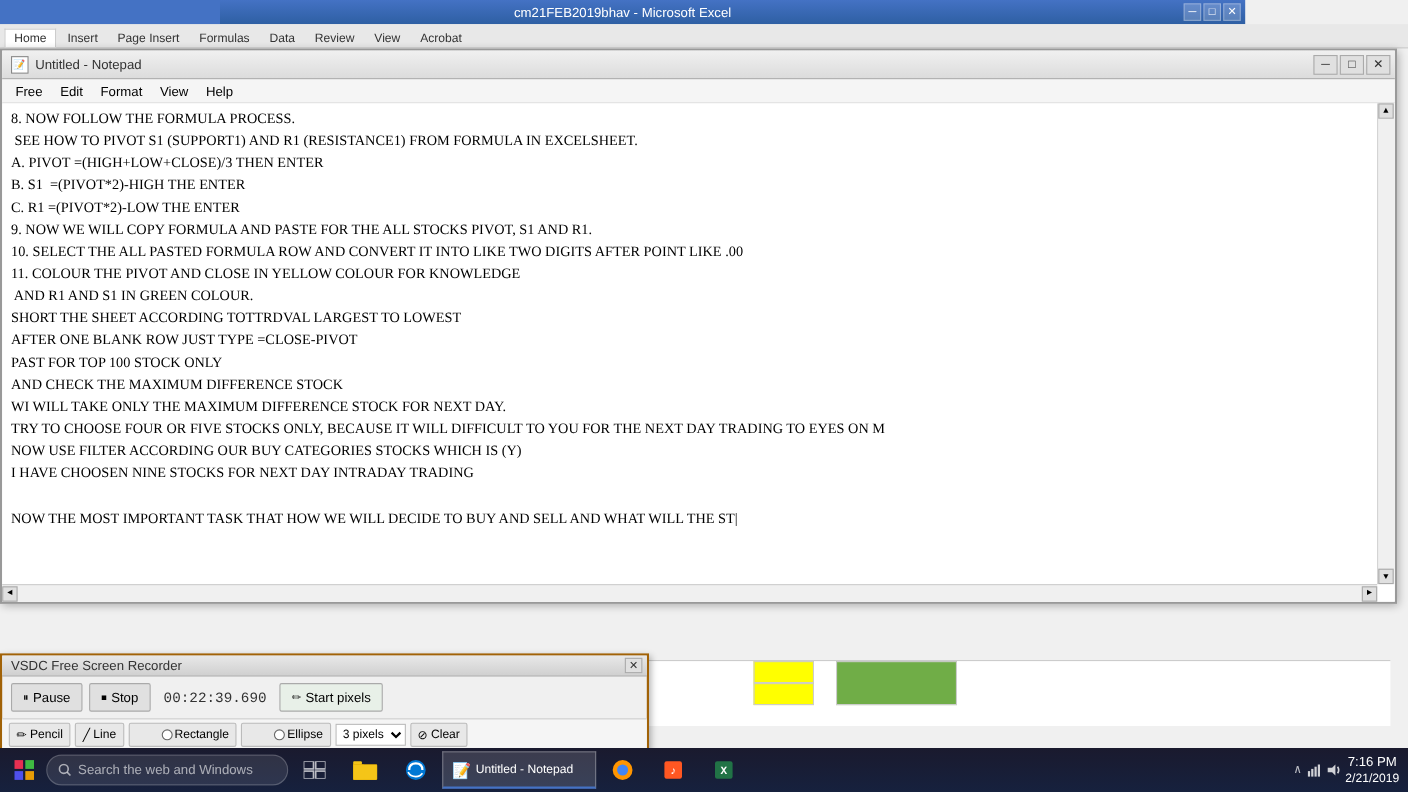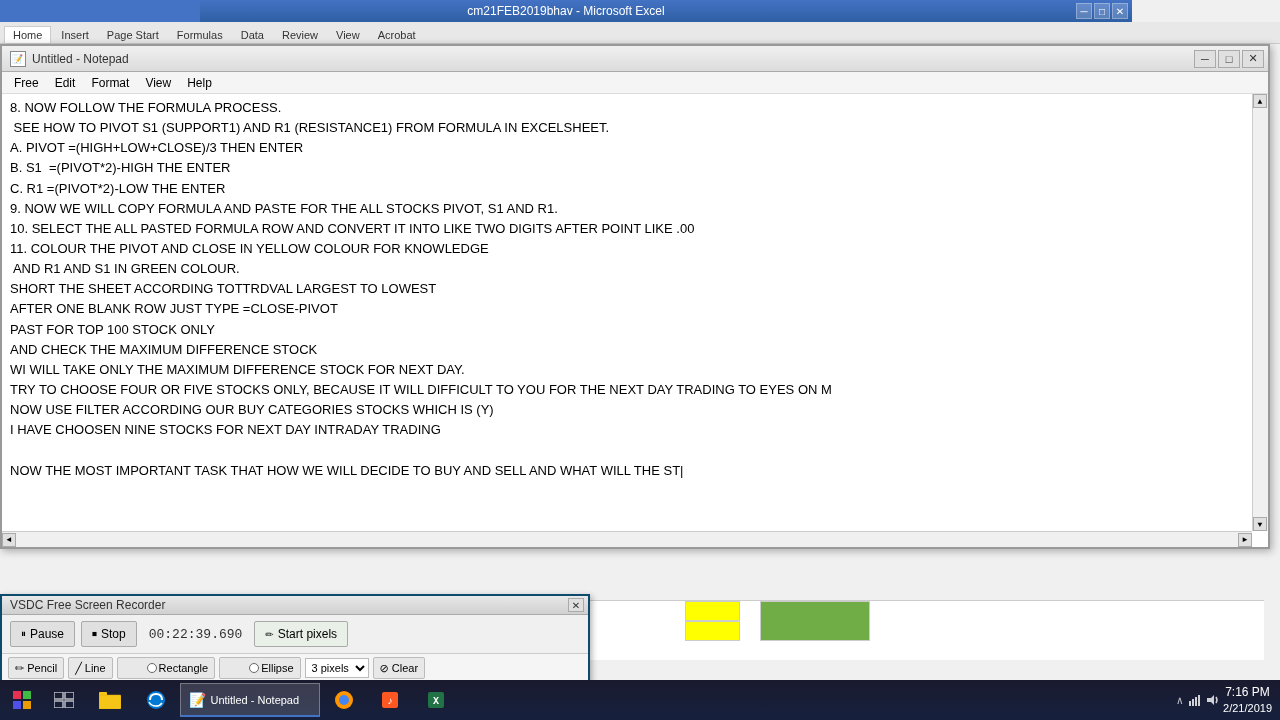--- a/index.html
+++ b/index.html
@@ -75,29 +75,29 @@
     .notepad-menubar {
       height: 22px; background: #f5f5f5; border-bottom: 1px solid #ddd;
       display: flex; align-items: center; padding: 0 4px;
       font-family: 'Segoe UI', sans-serif; font-size: 12px;
     }
     .notepad-menu-item { padding: 2px 8px; cursor: pointer; }
 
     
     .notepad-content {
       flex: 1; padding: 4px 8px; overflow: hidden;
-      font-family: Liberation Sans, sans-serif; font-size: 13px;
+      font-family: Liberation Serif, serif; font-size: 13px;
       color: #000; line-height: 1.55; background: white;
       white-space: pre; position: relative;
     }
 
     
     .vsdc {
       position: absolute; top: 594px; left: 0; width: 590px; height: 90px;
-      background: #f0f0f0; border: 2px solid #0c4a6e;
+      background: #f0f0f0; border: 2px solid #a16207;
       box-shadow: 2px 2px 6px rgba(0,0,0,0.3);
       display: flex; flex-direction: column;
     }
     .vsdc-titlebar {
       height: 24px; background: linear-gradient(to bottom, #e8e8e8, #d0d0d0);
       border-bottom: 1px solid #aaa;
       display: flex; align-items: center; padding: 0 8px;
       font-family: 'Segoe UI', sans-serif; font-size: 12px; color: #333; position: relative;
     }
     .vsdc-close {
@@ -185,21 +185,21 @@
   <div class="excel-titlebar-controls">
     <div class="excel-titlebar-btn">─</div>
     <div class="excel-titlebar-btn">□</div>
     <div class="excel-titlebar-btn">✕</div>
   </div>
 </div>
 
 <div class="excel-ribbon">
   <div class="excel-tab active">Home</div>
   <div class="excel-tab">Insert</div>
-  <div class="excel-tab">Page Start</div>
+  <div class="excel-tab">Page Insert</div>
   <div class="excel-tab">Formulas</div>
   <div class="excel-tab">Data</div>
   <div class="excel-tab">Review</div>
   <div class="excel-tab">View</div>
   <div class="excel-tab">Acrobat</div>
 </div>
 
 <div class="excel-colored-area">
   <div style="position:absolute; top:556px; left:40px; right:16px; bottom:60px; background:#fff; border-top:1px solid #ccc;">
 
@@ -317,20 +317,27 @@
 
   <div class="start-btn">
     <svg width="18" height="18" viewBox="0 0 18 18">
       <rect x="0" y="0" width="8" height="8" fill="#f35" opacity="0.9"></rect>
       <rect x="10" y="0" width="8" height="8" fill="#4c4" opacity="0.9"></rect>
       <rect x="0" y="10" width="8" height="8" fill="#55f" opacity="0.9"></rect>
       <rect x="10" y="10" width="8" height="8" fill="#fa0" opacity="0.9"></rect>
     </svg>
   </div>
 
+  <div class="search-bar">
+    <svg width="12" height="12" viewBox="0 0 12 12" style="margin-right:6px;">
+      <circle cx="5" cy="5" r="4" fill="none" stroke="rgba(255,255,255,0.6)" stroke-width="1.5"></circle>
+      <line x1="8" y1="8" x2="11" y2="11" stroke="rgba(255,255,255,0.6)" stroke-width="1.5"></line>
+    </svg>
+    <span style="color:rgba(255,255,255,0.6); font-size:12px; font-family:'Segoe UI',sans-serif;">Search the web and Windows</span>
+  </div>
 
   <div class="taskbar-app">
     <div class="taskbar-app-icon">
       <svg width="20" height="16" viewBox="0 0 20 16">
         <rect x="0" y="0" width="9" height="7" fill="none" stroke="rgba(255,255,255,0.7)" stroke-width="1.5"></rect>
         <rect x="11" y="0" width="9" height="7" fill="none" stroke="rgba(255,255,255,0.7)" stroke-width="1.5"></rect>
         <rect x="0" y="9" width="9" height="7" fill="none" stroke="rgba(255,255,255,0.7)" stroke-width="1.5"></rect>
         <rect x="11" y="9" width="9" height="7" fill="none" stroke="rgba(255,255,255,0.7)" stroke-width="1.5"></rect>
       </svg>
     </div>

